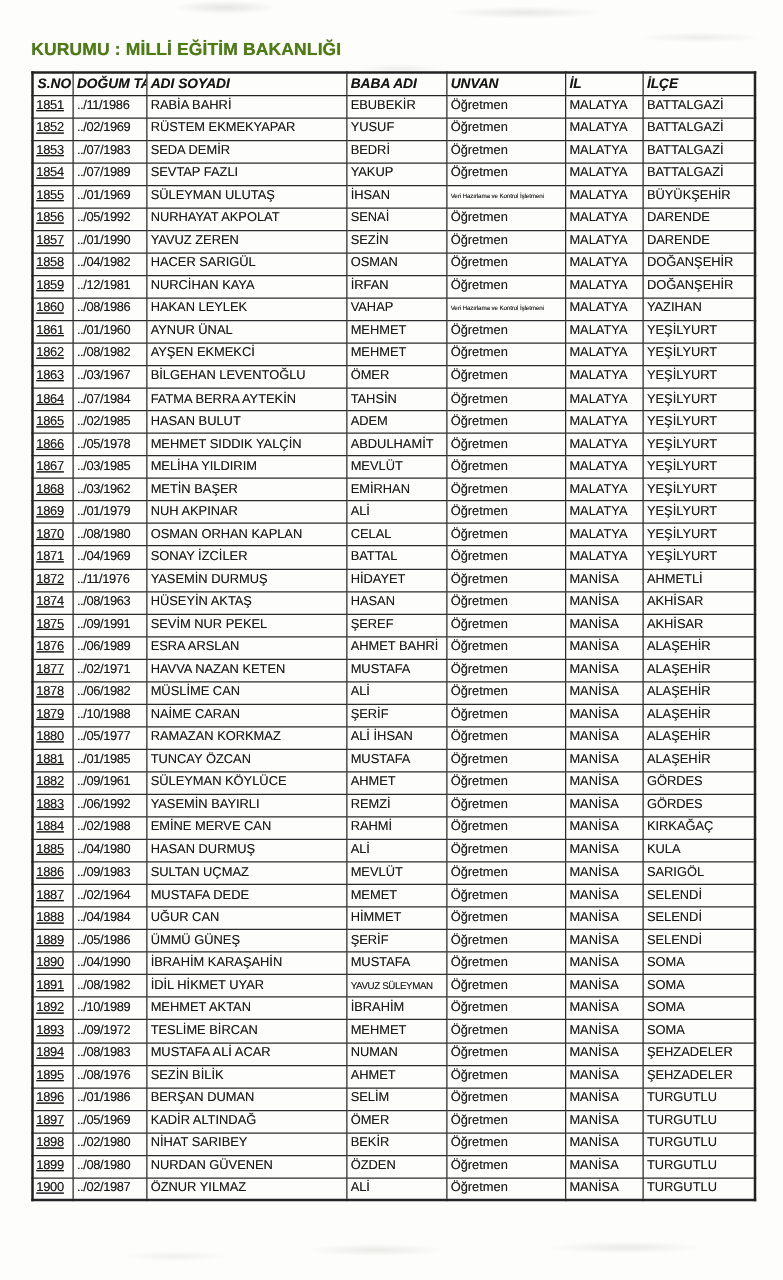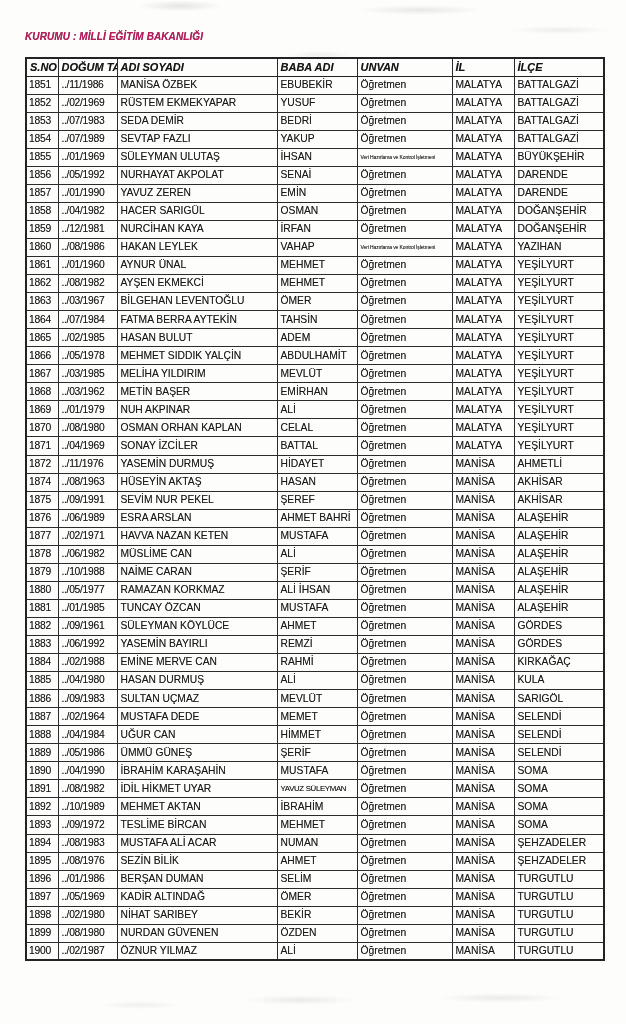--- a/index.html
+++ b/index.html
@@ -15,45 +15,44 @@
       radial-gradient(60px 8px at 180px 6px, rgba(120,120,115,.18), transparent 70%),
       radial-gradient(90px 7px at 420px 10px, rgba(120,120,115,.16), transparent 70%),
       radial-gradient(70px 6px at 560px 30px, rgba(120,120,115,.12), transparent 70%),
       radial-gradient(50px 6px at 320px 55px, rgba(120,120,115,.10), transparent 70%),
       radial-gradient(80px 7px at 300px 1000px, rgba(120,120,115,.14), transparent 70%),
       radial-gradient(90px 7px at 500px 998px, rgba(120,120,115,.14), transparent 70%),
       radial-gradient(60px 6px at 140px 1005px, rgba(120,120,115,.10), transparent 70%);
   }
   .doc-title{
     position:absolute;left:25px;top:31px;
-    font-size:10px;font-weight:700;letter-spacing:.1px;color:#be185d;
+    font-size:14px;font-weight:700;letter-spacing:.1px;color:#4d7c0f;
     text-shadow:0 0 .6px rgba(0,0,0,.55);
     white-space:nowrap;
-    font-style:italic;
   }
   table.roster{
     position:absolute;left:25px;top:57px;width:578px;
     border-collapse:collapse;table-layout:fixed;
     border:2px solid #232326;
   }
   .roster th,.roster td{
     border:1px solid #2b2b2e;
     height:18.06px;box-sizing:border-box;
     padding:0 3px;vertical-align:middle;
     font-size:10.3px;line-height:1;
     white-space:nowrap;overflow:hidden;
     text-shadow:0 0 .5px rgba(0,0,0,.45);
   }
   .roster th{
     text-align:left;font-weight:700;font-size:11px;
     border-bottom:1.5px solid #222;
     font-style:italic;
   }
   .roster td{font-weight:400;color:#1a1a1a;}
-  .roster td.c-sno{padding-left:2px;letter-spacing:-.2px;}
+  .roster td.c-sno{padding-left:2px;letter-spacing:-.2px;text-decoration:underline;}
   .roster td.c-dogum-tar{letter-spacing:-.3px;}
   .roster td.xs{font-size:5px;letter-spacing:-.1px;}
   .roster td.sm{font-size:7.8px;letter-spacing:-.3px;}
 </style>
 </head>
 <body>
 
 <div class="scan-artifacts"></div>
 
 <div class="doc-title">KURUMU : MİLLİ EĞİTİM BAKANLIĞI</div>
@@ -76,21 +75,21 @@
         <th>BABA ADI</th>
         <th>UNVAN</th>
         <th>İL</th>
         <th>İLÇE</th>
       </tr>
   </thead>
   <tbody>
       <tr>
         <td class="c-sno">1851</td>
         <td class="c-dogum-tar">../11/1986</td>
-        <td class="c-adi-soyadi">MANİSA ÖZBEK</td>
+        <td class="c-adi-soyadi">RABİA BAHRİ</td>
         <td class="c-baba-adi">EBUBEKİR</td>
         <td class="c-unvan">Öğretmen</td>
         <td class="c-il">MALATYA</td>
         <td class="c-ilce">BATTALGAZİ</td>
       </tr>
       <tr>
         <td class="c-sno">1852</td>
         <td class="c-dogum-tar">../02/1969</td>
         <td class="c-adi-soyadi">RÜSTEM EKMEKYAPAR</td>
         <td class="c-baba-adi">YUSUF</td>
@@ -131,21 +130,21 @@
         <td class="c-adi-soyadi">NURHAYAT AKPOLAT</td>
         <td class="c-baba-adi">SENAİ</td>
         <td class="c-unvan">Öğretmen</td>
         <td class="c-il">MALATYA</td>
         <td class="c-ilce">DARENDE</td>
       </tr>
       <tr>
         <td class="c-sno">1857</td>
         <td class="c-dogum-tar">../01/1990</td>
         <td class="c-adi-soyadi">YAVUZ ZEREN</td>
-        <td class="c-baba-adi">EMİN</td>
+        <td class="c-baba-adi">SEZİN</td>
         <td class="c-unvan">Öğretmen</td>
         <td class="c-il">MALATYA</td>
         <td class="c-ilce">DARENDE</td>
       </tr>
       <tr>
         <td class="c-sno">1858</td>
         <td class="c-dogum-tar">../04/1982</td>
         <td class="c-adi-soyadi">HACER SARIGÜL</td>
         <td class="c-baba-adi">OSMAN</td>
         <td class="c-unvan">Öğretmen</td>

